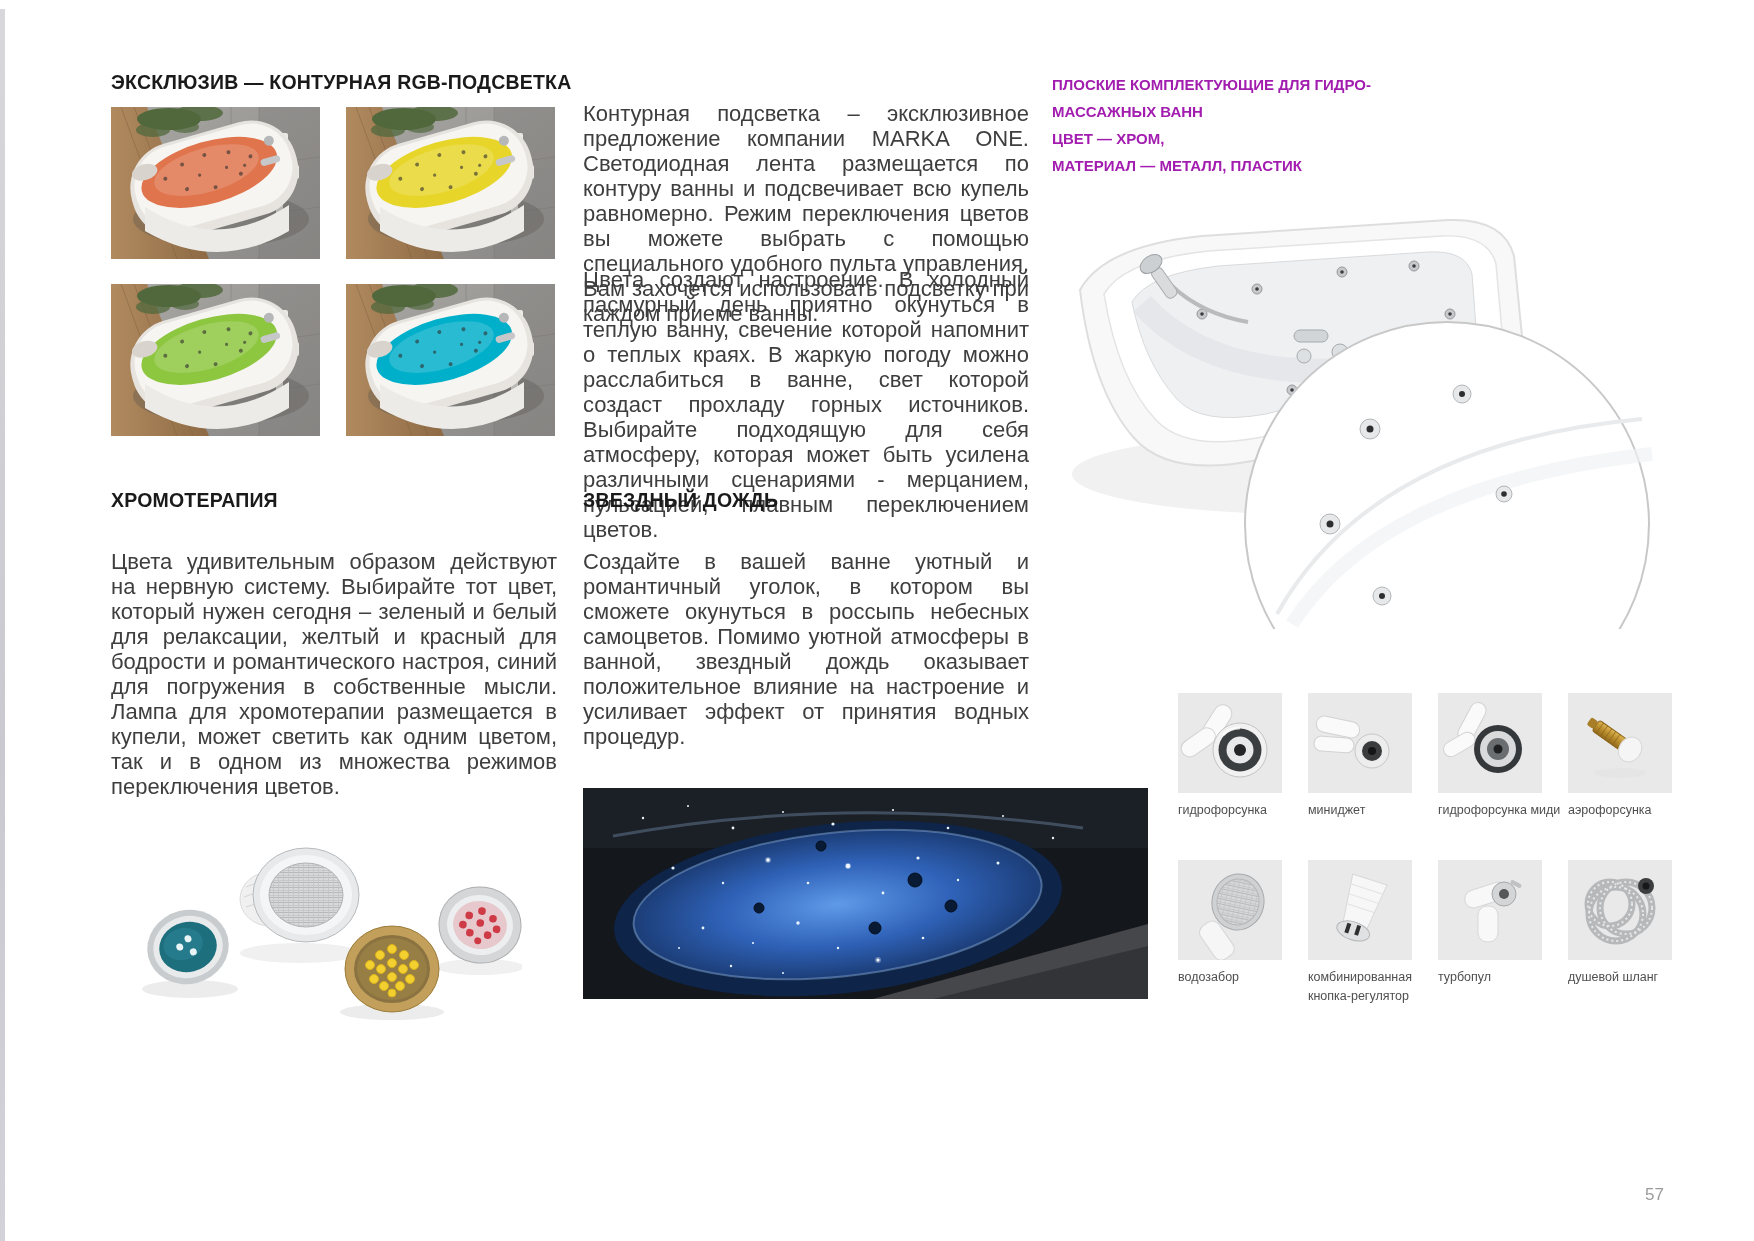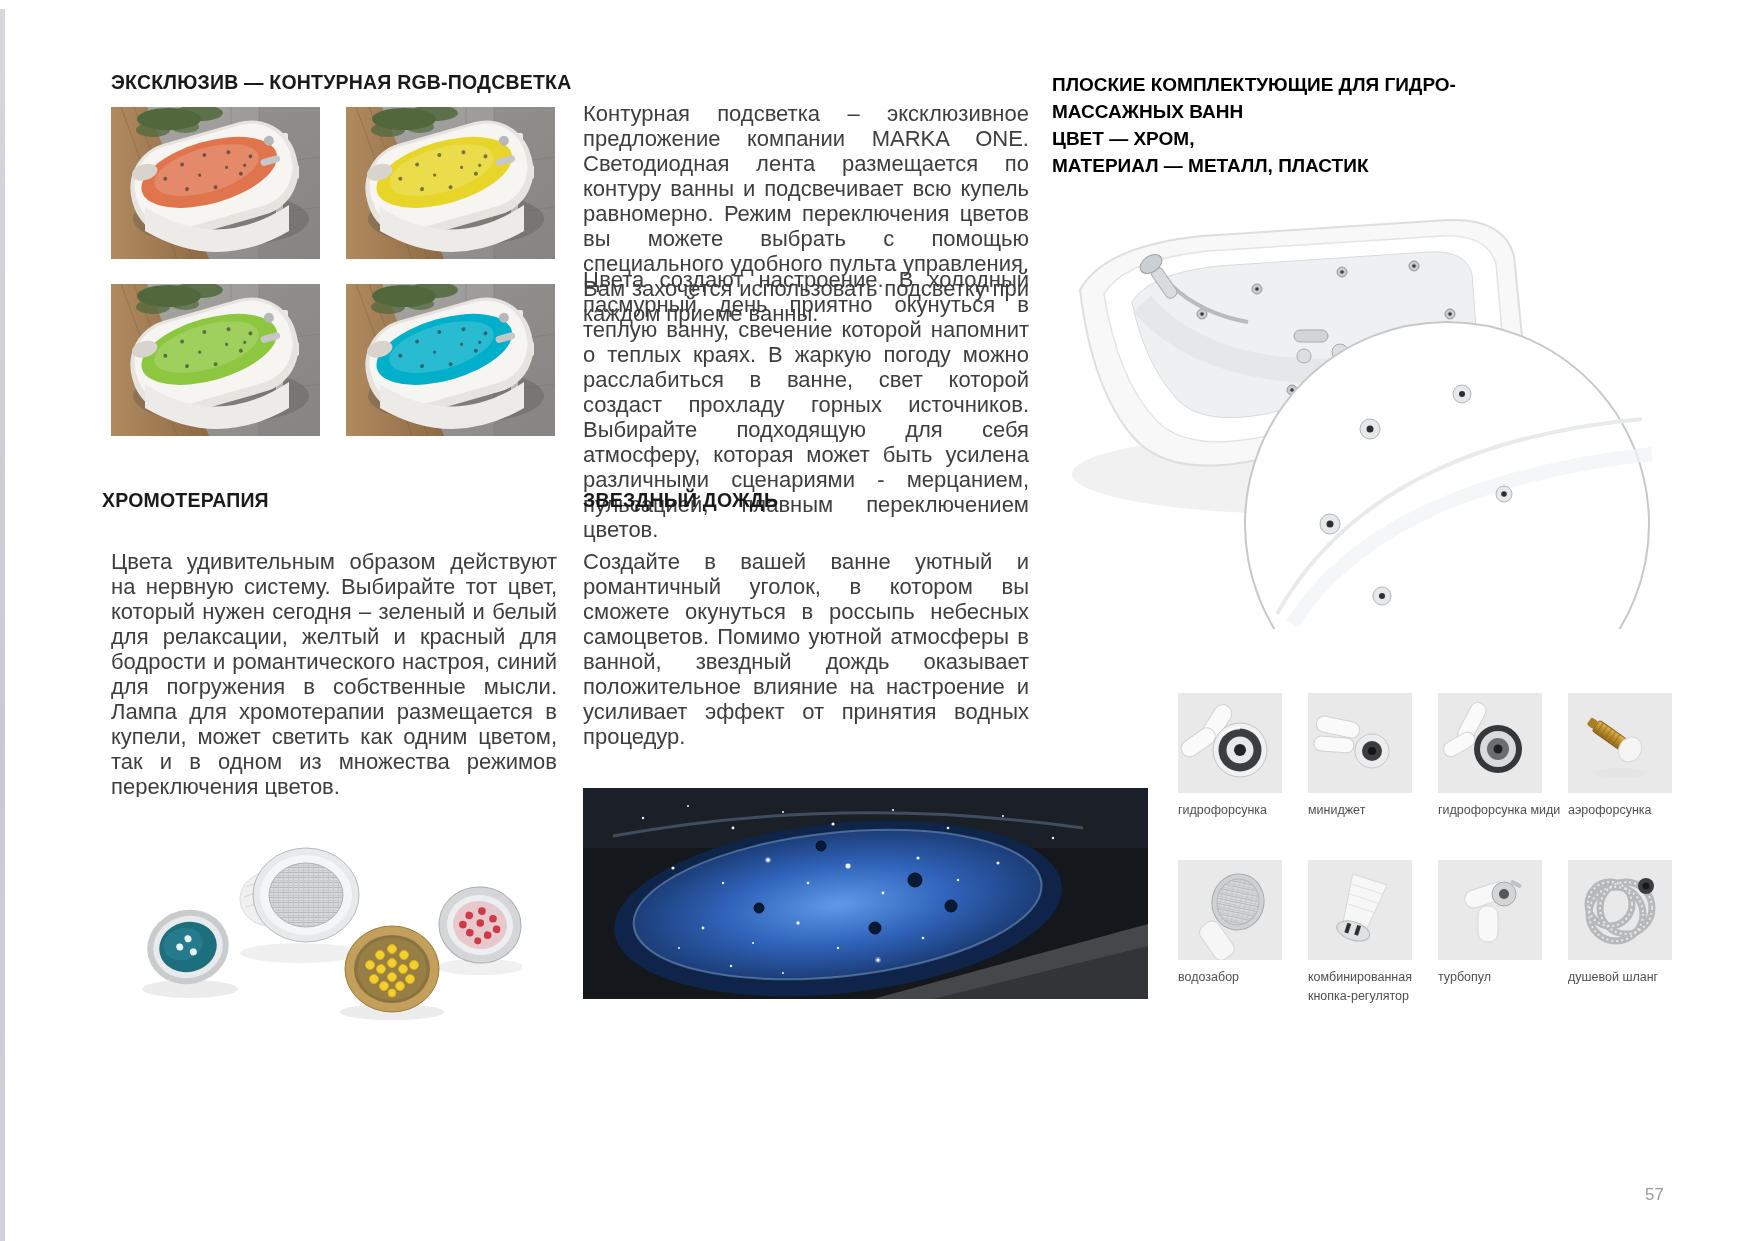--- a/index.html
+++ b/index.html
@@ -1,20 +1,20 @@
 <!DOCTYPE html>
 <html><head>
 <meta charset="utf-8">
 <style>
   html,body{margin:0;padding:0;background:#ffffff;}
   #page{position:relative;width:1754px;height:1241px;background:#ffffff;overflow:hidden;
         font-family:"Liberation Sans","DejaVu Sans",sans-serif;color:#3c3c3c;margin-top:9px;}
   .abs{position:absolute;}
   .sec-title{font-size:19.5px;font-weight:700;color:#1a1a1a;margin:0;letter-spacing:.2px;}
-  .rc-title{font-size:19px;font-weight:700;color:#000000;line-height:27px;white-space:pre-line;margin:0;}
+  .rc-title{font-size:15px;font-weight:700;color:#a21caf;line-height:27px;white-space:pre-line;margin:0;}
   .body-text{font-size:22px;line-height:25px;text-align:justify;color:#3e3e3e;margin:0;}
   figure{margin:0;}
   svg.fit{display:block;width:100%;height:100%;}
   .edge-strip{left:0;top:0;width:5px;height:1241px;
               background:linear-gradient(180deg,#d7d7dc 0%,#c9c9cf 60%,#d2d2d8 100%);}
   .tub-grid{left:111px;top:98px;display:grid;grid-template-columns:209px 209px;grid-auto-rows:152px;gap:25px 26px;}
   .tub-grid figure{width:209px;height:152px;overflow:hidden;}
   .lamps-fig{left:130px;top:788px;width:392px;height:225px;}
   .star-fig{left:583px;top:779px;width:565px;height:211px;overflow:hidden;}
   .bigtub-fig{left:1052px;top:185px;width:638px;height:435px;overflow:hidden;}
@@ -382,21 +382,21 @@
           <use href="#tub-scene"></use>
         </svg>
     </figure>
     <figure style="--water:#00afc9">
       <svg class="fit" viewBox="0 0 209 152">
           <use href="#tub-scene"></use>
         </svg>
     </figure>
   </div>
 
-  <h2 class="abs sec-title" style="left:102px;top:480px;">ХРОМОТЕРАПИЯ</h2>
+  <h2 class="abs sec-title" style="left:111px;top:480px;">ХРОМОТЕРАПИЯ</h2>
   <p class="abs body-text" style="left:111px;top:540px;width:446px;">Цвета удивительным образом действуют на нервную систему. Выбирайте тот цвет, который нужен сегодня – зеленый и белый для релаксации, желтый и красный для бодрости и романтического настроя, синий для погружения в собственные мысли. Лампа для хромотерапии размещается в купели, может светить как одним цветом, так и в одном из множества режимов переключения цветов.</p>
 
   <figure class="abs lamps-fig">
     <svg class="fit" viewBox="0 0 392 225">
         <use href="#lamps-scene"></use>
       </svg>
   </figure>
 
   <p class="abs body-text" style="left:583px;top:92px;width:446px;">Контурная подсветка – эксклюзивное предложение компании MARKA ONE. Светодиодная лента размещается по контуру ванны и подсвечивает всю купель равномерно. Режим переключения цветов вы можете выбрать с помощью специального удобного пульта управления. Вам захочется использовать подсветку при каждом приеме ванны.</p>
   <p class="abs body-text" style="left:583px;top:258px;width:446px;">Цвета создают настроение. В холодный пасмурный день приятно окунуться в теплую ванну, свечение которой напомнит о теплых краях. В жаркую погоду можно расслабиться в ванне, свет которой создаст прохладу горных источников. Выбирайте подходящую для себя атмосферу, которая может быть усилена различными сценариями - мерцанием, пульсацией, плавным переключением цветов.</p>

